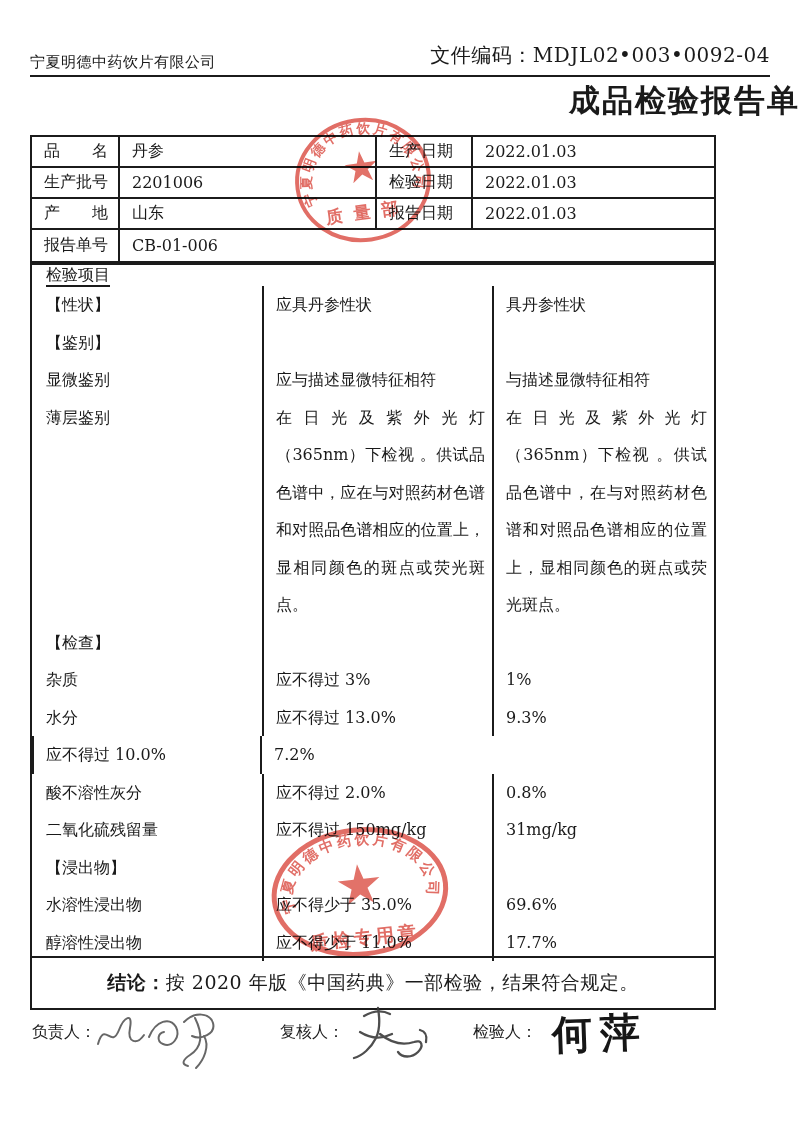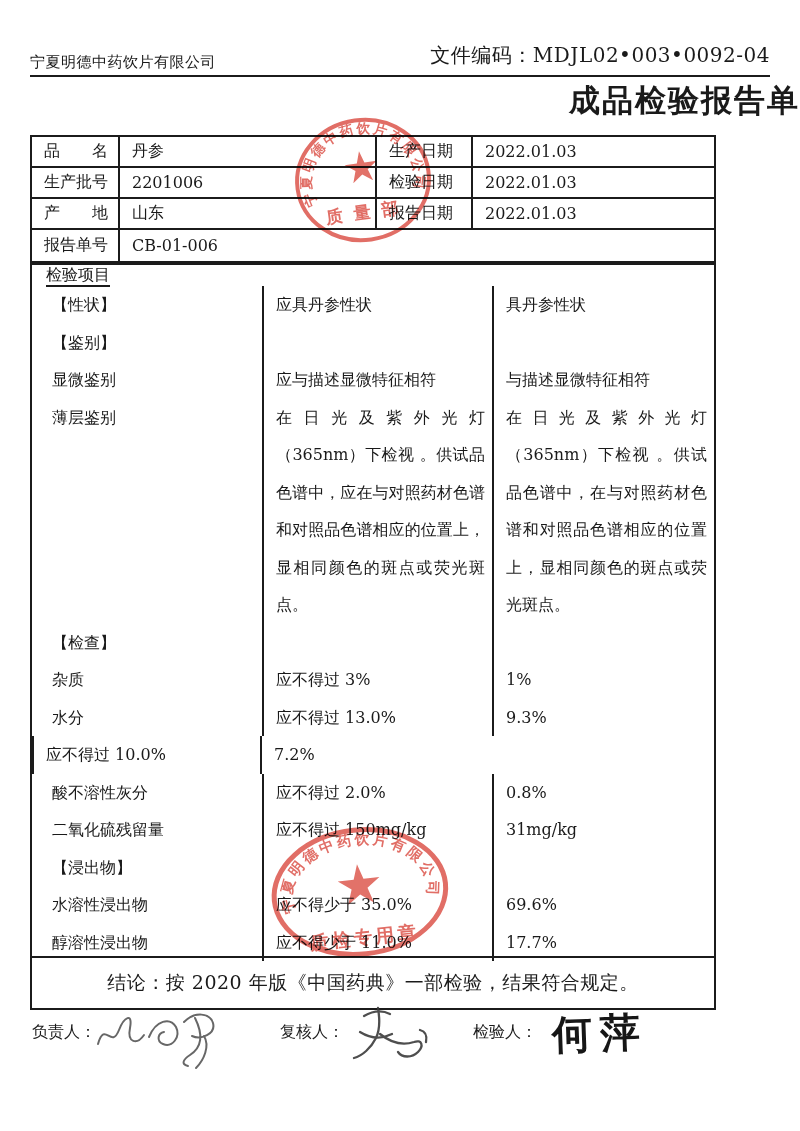--- a/index.html
+++ b/index.html
@@ -47,33 +47,33 @@
   .mt-cell { box-sizing:border-box; }
   .mt-c2 { border-left:2px solid #1b1b1b; border-right:2px solid #1b1b1b; }
   .mt-header { height:34px; }
   .mt-header .mt-cell { display:flex; align-items:center; }
   .mt-h1 { padding-left:14px; }
   .mt-h2,.mt-h3 { justify-content:center; }
   .mt-header span { text-decoration:underline; text-underline-offset:5px; text-decoration-thickness:1.5px; }
   .mt-spacer { height:22px; }
   .mt-rows { display:contents; }
   .mt-row .mt-cell { min-height:37.5px; line-height:37.5px; }
-  .mt-row .mt-c1 { padding-left:20px; }
+  .mt-row .mt-c1 { padding-left:14px; }
   .mt-row .mt-c2 { padding-left:12px; padding-right:7px; text-align:justify; }
   .mt-row .mt-c3 { padding-left:12px; padding-right:7px; text-align:justify; }
   .mt-filler { flex:1 1 auto; }
 
   
   .conclusion {
     position:absolute; left:30px; top:956px; width:686px; height:54px; box-sizing:border-box;
     border:2px solid #1b1b1b;
     display:flex; align-items:center; justify-content:center;
     font-size:19px; letter-spacing:.5px;
   }
-  .conclusion b { font-weight:normal;text-align:center; }
+  .conclusion b { font-weight:bold;text-align:center; }
 
   
   .sig-label { position:absolute; top:1022px; font-size:16px; }
   .sig-owner-label    { left:32px; }
   .sig-reviewer-label { left:280px; }
   .sig-inspector-label{ left:473px; }
   .sig-svg { position:absolute; }
   .sig1 { left:92px;  top:1000px; }
   .sig2 { left:336px; top:1002px; }
   .inspector-name {

